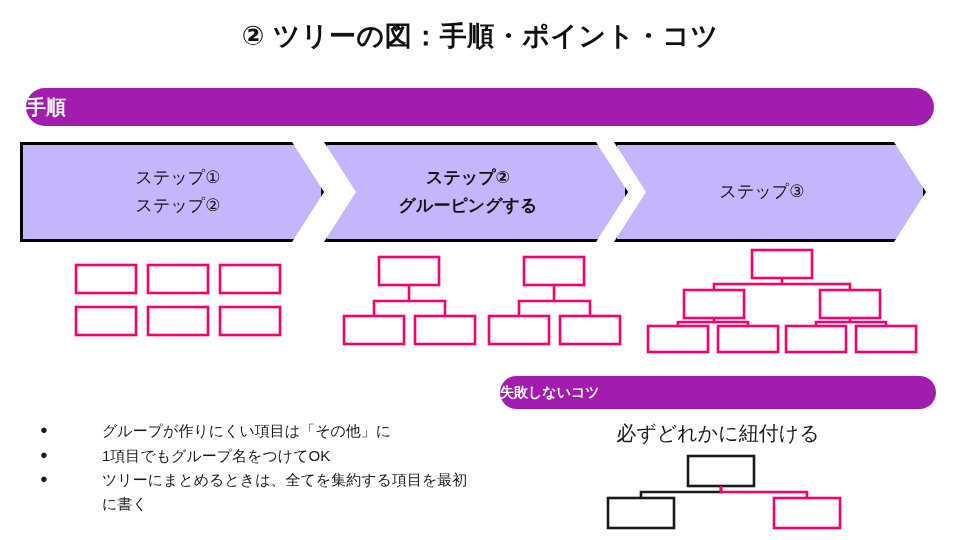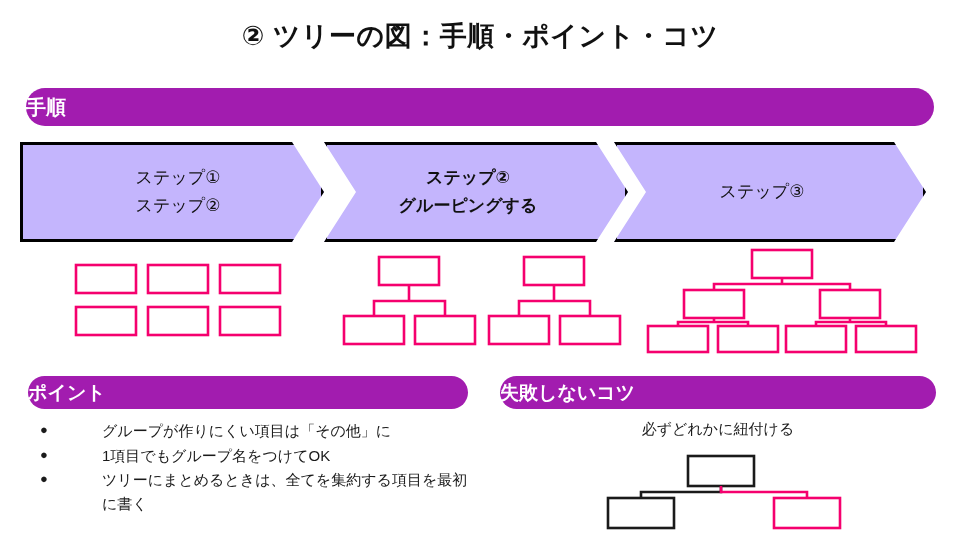--- a/index.html
+++ b/index.html
@@ -50,21 +50,21 @@
     font-size: 20px;
   }
   #banner-point {
     left: 28px; top: 376px;
     width: 440px; height: 33px;
     font-size: 19px;
   }
   #banner-kotsu {
     left: 500px; top: 376px;
     width: 436px; height: 33px;
-    font-size: 19px;
+    font-size: 14px;
   }
 
   
   .steps {
     position: absolute;
     left: 20px; top: 142px;
     width: 920px; height: 100px;
   }
   .step {
     position: absolute;
@@ -135,21 +135,21 @@
     box-sizing: border-box;
   }
   .bullet-text { flex: 1 1 auto; margin-left: 38px; }
 
   
   .tip-text {
     position: absolute;
     left: 500px; top: 420px;
     width: 436px;
     text-align: center;
-    font-size: 15px;
+    font-size: 20px;
     color: #1a1a1a;
     white-space: nowrap;
   }
   .tip-diagram {
     position: absolute;
     left: 580px; top: 448px;
     width: 300px; height: 90px;
   }
 </style>
 </head>
@@ -223,23 +223,20 @@
           <rect x="856" y="78" width="60" height="26"></rect>
           <path d="M782 30 V36 H714 V42 M782 36 H850 V42"></path>
           <path d="M714 70 V74 H678 V78 M714 74 H748 V78"></path>
           <path d="M850 70 V74 H816 V78 M850 74 H886 V78"></path>
         </g>
 
       </g>
     </svg>
   </div>
 
-  <div class="banner" id="banner-point">
-    <span>ポイント</span>
-  </div>
 
   <div class="banner" id="banner-kotsu">
     <span>失敗しないコツ</span>
   </div>
 
   <div class="bullets">
     <div class="bullet-row">
       <span class="bullet-dot">●</span>
       <span class="bullet-text">グループが作りにくい項目は「その他」に</span>
     </div>

